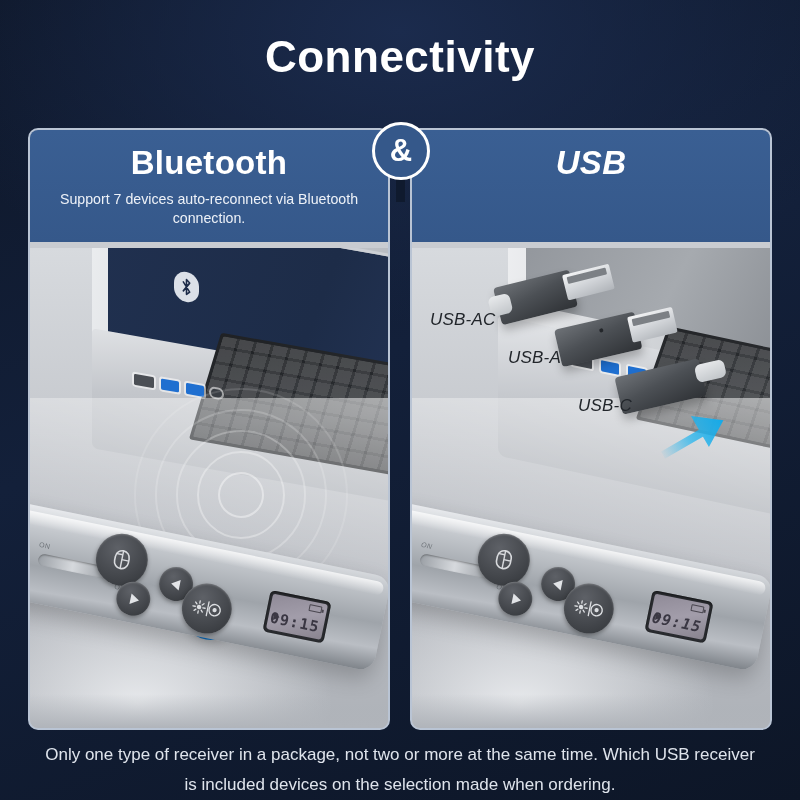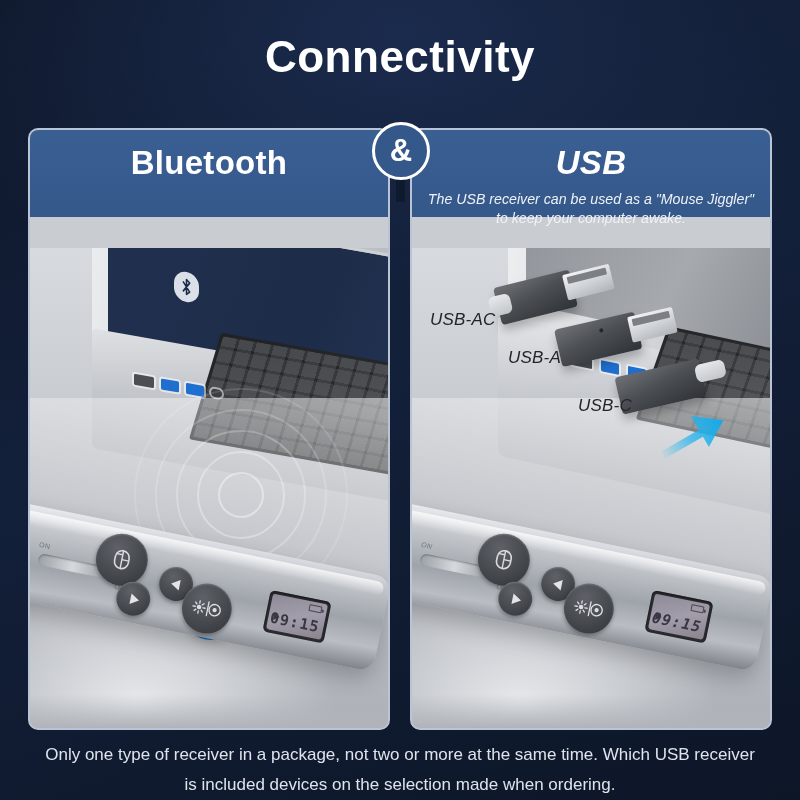--- a/index.html
+++ b/index.html
@@ -43,21 +43,21 @@
     border-radius: 10px;
     border: 2px solid #b9c4d4;
     overflow: hidden;
     background: #c9ccd1;
   }
   .panel.left  { left: 28px; }
   .panel.right { left: 410px; font-style: italic; }
 
   .panel-header {
     position: relative;
-    height: 87px;
+    height: 112px;
     background: linear-gradient(180deg, #3a5f93 0%, #35588a 100%);
     text-align: center;
     padding-top: 10px;
     z-index: 4;
   }
   .panel-header h2 {
     font-size: 33px;
     font-weight: bold;
     color: #ffffff;
     line-height: 46px;
@@ -422,20 +422,21 @@
 <body>
 
 <div id="stage">
 
   <div class="page-title">Connectivity</div>
 
   <div class="panel left">
 
     <div class="panel-header">
       <h2>Bluetooth</h2>
+      <p>Support 7 devices auto-reconnect via Bluetooth connection.</p>
     </div>
 
     <div class="photo">
 
       <div class="l-bezel"></div>
       <div class="l-screen"></div>
 
       <div class="bt-screen-badge">
         <svg viewBox="0 0 24 34" aria-hidden="true">
           <path d="M6 8.5 L18 25.5 L12 31 L12 3 L18 8.5 L6 25.5" fill="none" stroke="#1c2b49" stroke-width="3" stroke-linejoin="round" stroke-linecap="round"></path>
@@ -525,21 +526,20 @@
       </div>
 
       <div class="photo-fade"></div>
     </div>
   </div>
 
   <div class="panel right">
 
     <div class="panel-header">
       <h2>USB</h2>
-      <p>The USB receiver can be used as a "Mouse Jiggler" to keep your computer awake.</p>
     </div>
 
     <div class="photo">
 
       <div class="r-bezel"></div>
       <div class="r-screen"></div>
       <div class="r-base"></div>
       <div class="r-keydeck"></div>
 
       <span class="hd-label">HD</span>

